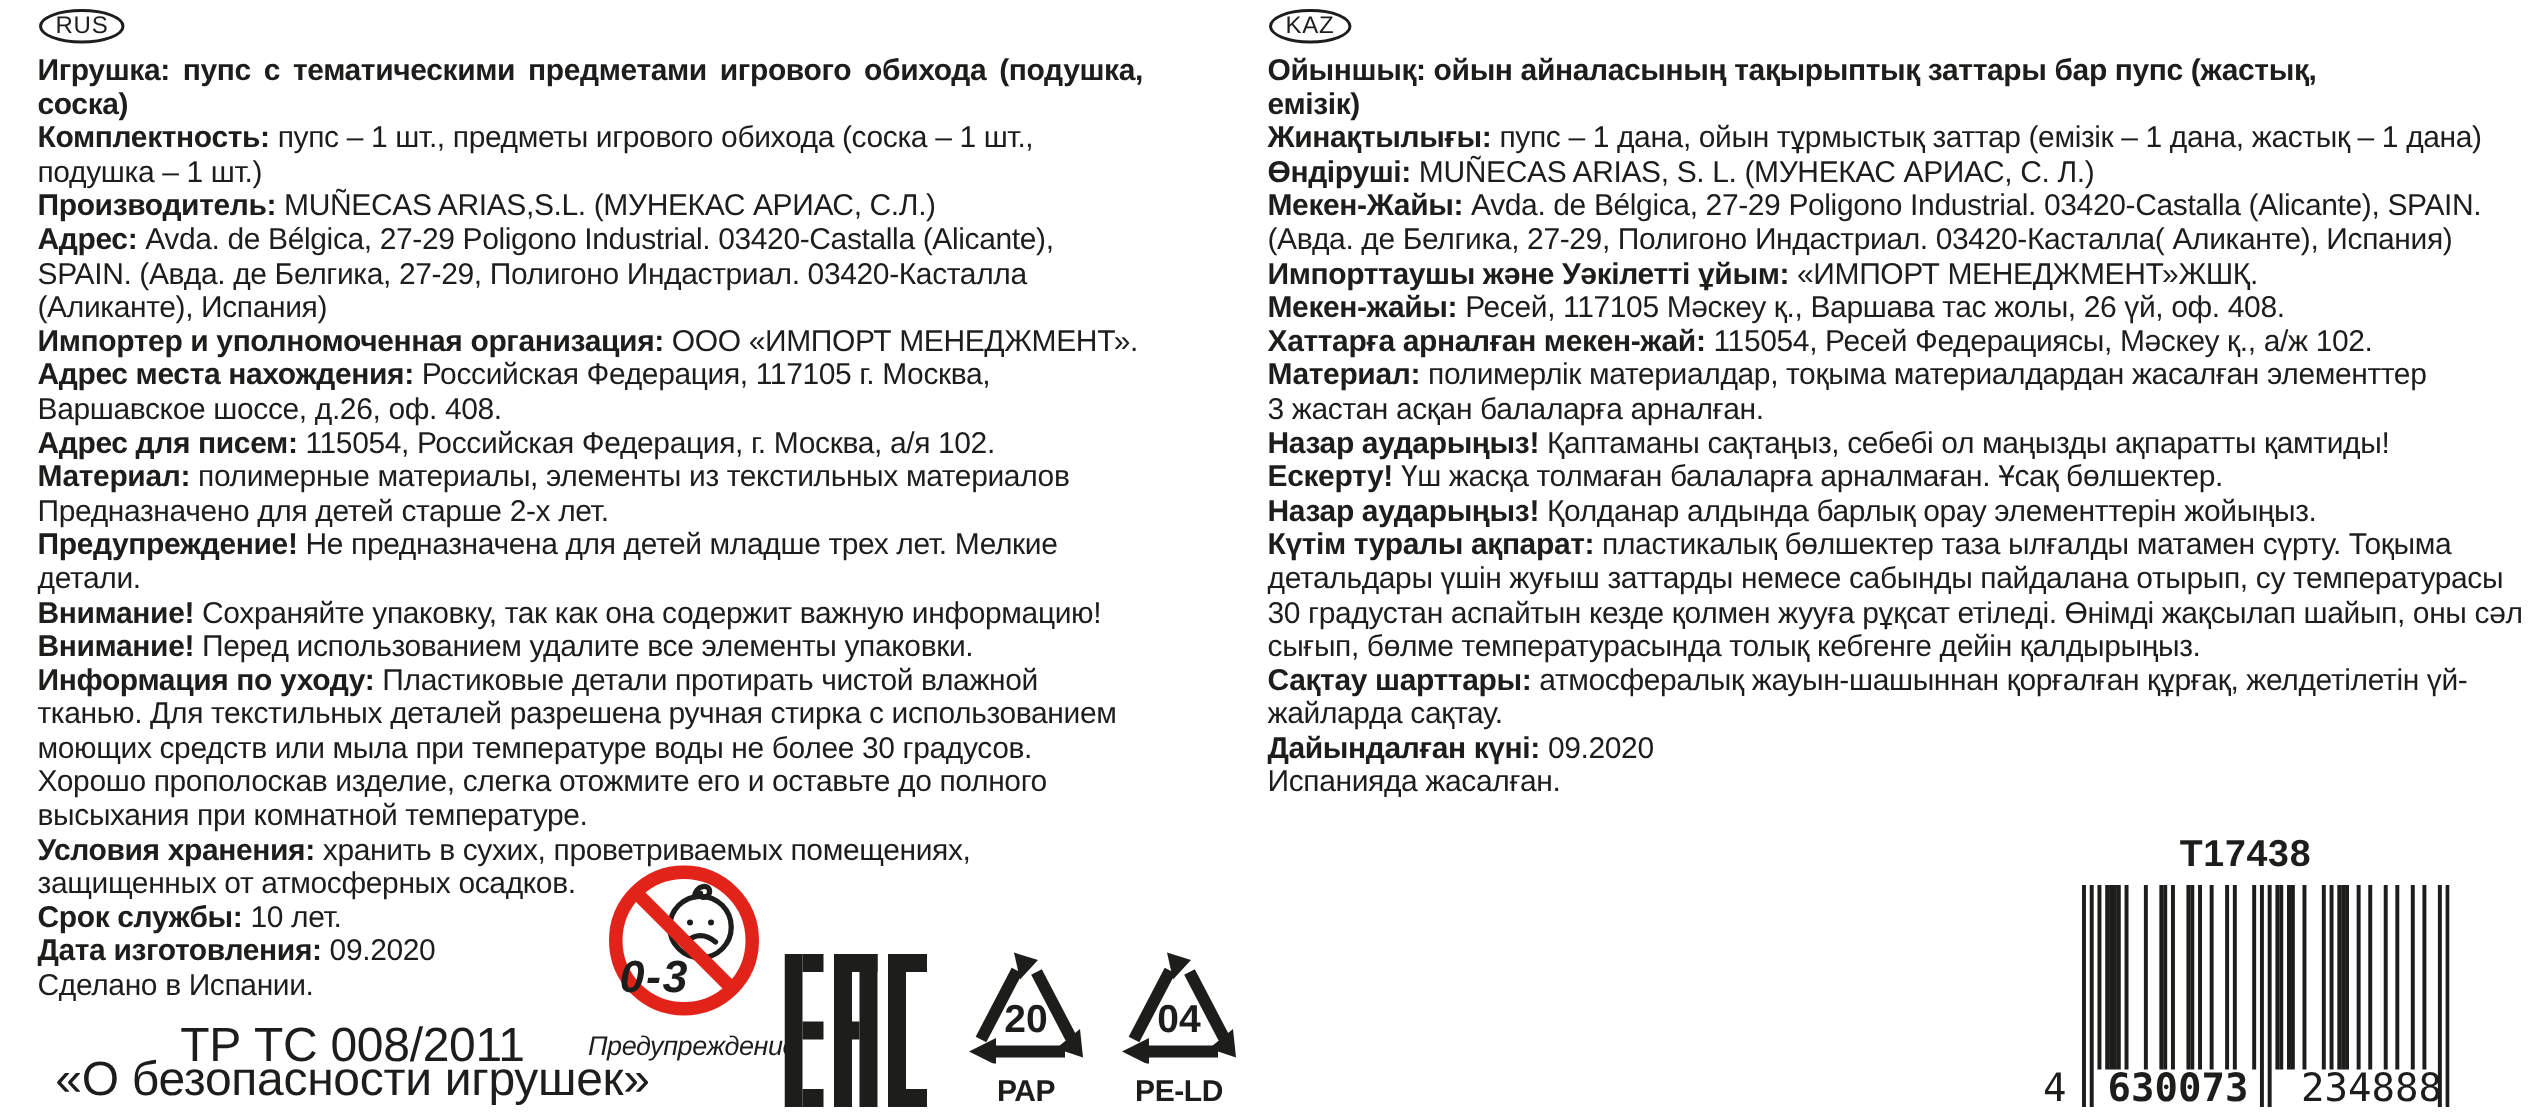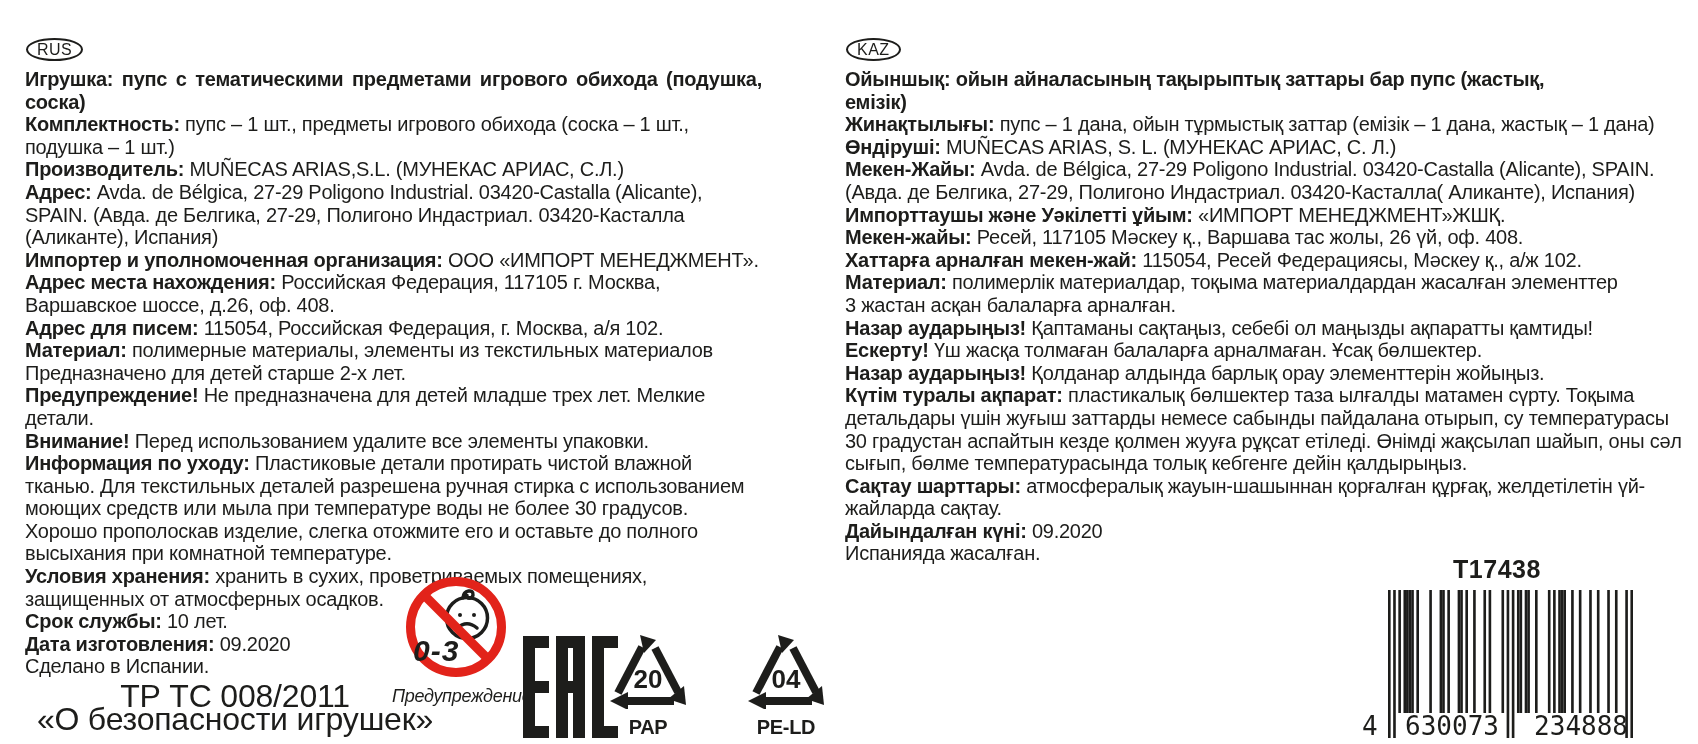--- a/index.html
+++ b/index.html
@@ -1,21 +1,21 @@
 <!DOCTYPE html>
 <html><head>
 <meta charset="utf-8">
 <style>
   html,body{margin:0;padding:0;overflow:hidden;}
   body{
     width:1698px;height:744px;background:#ffffff;position:relative;
     font-family:"Liberation Sans",sans-serif;color:#1d1d1b;
     -webkit-font-smoothing:antialiased;
   }
-  .col{position:absolute;top:6px;margin-top:32px;}
+  .col{position:absolute;top:6px;}
   .col-rus{left:25px;width:737px;}
   .col-kaz{left:845px;width:838px;}
   .lang-badge{
     display:inline-block;border:2px solid #1d1d1b;border-radius:50%;
     font-size:16px;line-height:19px;padding:0 9px;margin:0 0 7px 1px;
     letter-spacing:.5px;font-weight:400;
   }
   .paragraphs p{
     margin:0;font-size:20px;line-height:22.6px;letter-spacing:-0.25px;
     white-space:pre-wrap;
@@ -23,52 +23,53 @@
   .paragraphs p.justify{text-align:justify;}
   .paragraphs b{font-weight:bold;}
   .trtc{
     position:absolute;left:25px;top:685px;width:420px;text-align:center;
     font-size:32px;line-height:23px;letter-spacing:-0.2px;
   }
   .icon-block{position:absolute;text-align:center;}
   .age-block{left:392px;top:576px;width:128px;font-style:italic;}
   .age-caption{font-size:18px;line-height:18px;margin-top:1px;letter-spacing:-0.3px;}
   .eac-block{left:523px;top:636px;width:95px;}
-  .pap-block{left:604px;top:631px;width:88px;}
+  .pap-block{left:640px;top:631px;width:88px;}
   .peld-block{left:742px;top:631px;width:88px;}
   .recy-label{font-size:20px;line-height:20px;font-weight:bold;margin-top:4px;letter-spacing:-0.3px;}
   .barcode-block{position:absolute;left:1360px;top:556px;width:274px;}
   .sku{font-size:25px;line-height:26px;font-weight:bold;text-align:center;letter-spacing:.5px;}
   .bars{display:block;margin:8px 0 0 28px;}
   .bars rect{fill:#1d1d1b;}
   .bc-digits{position:absolute;top:156px;left:0;width:274px;height:30px;
     font-family:"DejaVu Sans Mono",monospace;font-size:26px;line-height:28px;color:#1d1d1b;}
   .bc-digits span{position:absolute;top:0;}
   .bc-first{left:2px;}
-  .bc-g1{left:38px;width:108px;text-align:center;}
+  .bc-g1{left:38px;width:108px;text-align:center;font-weight:bold;}
   .bc-g2{left:160px;width:108px;text-align:right;}
 </style>
 </head>
 <body>
 
 <div class="col col-rus">
   <div class="lang-badge">
     <span>RUS</span>
   </div>
   <div class="paragraphs">
       <p class="justify"><b>Игрушка: пупс с тематическими предметами игрового обихода (подушка, соска)</b></p>
       <p><b>Комплектность:</b><span> пупс – 1 шт., предметы игрового обихода (соска – 1 шт., подушка – 1 шт.)</span></p>
       <p><b>Производитель:</b><span> MUÑECAS ARIAS,S.L. (МУНЕКАС АРИАС, С.Л.)</span></p>
       <p><b>Адрес:</b><span> Avda. de Bélgica, 27-29 Poligono Industrial. 03420-Castalla (Alicante), SPAIN. (Авда. де Белгика, 27-29, Полигоно Индастриал. 03420-Касталла (Аликанте), Испания)</span></p>
       <p><b>Импортер и уполномоченная организация:</b><span> ООО «ИМПОРТ МЕНЕДЖМЕНТ».</span></p>
       <p><b>Адрес места нахождения:</b><span> Российская Федерация, 117105 г. Москва, Варшавское шоссе, д.26, оф. 408.</span></p>
       <p><b>Адрес для писем:</b><span> 115054, Российская Федерация, г. Москва, а/я 102.</span></p>
       <p><b>Материал:</b><span> полимерные материалы, элементы из текстильных материалов</span></p>
       <p><span>Предназначено для детей старше 2-х лет.</span></p>
       <p><b>Предупреждение!</b><span> Не предназначена для детей младше трех лет. Мелкие детали.</span></p>
+      <p><b>Внимание!</b><span> Сохраняйте упаковку, так как она содержит важную информацию!</span></p>
       <p><b>Внимание!</b><span> Перед использованием удалите все элементы упаковки.</span></p>
       <p><b>Информация по уходу:</b><span> Пластиковые детали протирать чистой влажной тканью. Для текстильных деталей разрешена ручная стирка с использованием моющих средств или мыла при температуре воды не более 30 градусов. Хорошо прополоскав изделие, слегка отожмите его и оставьте до полного высыхания при комнатной температуре.</span></p>
       <p><b>Условия хранения:</b><span> хранить в сухих, проветриваемых помещениях, защищенных от атмосферных осадков.</span></p>
       <p><b>Срок службы:</b><span> 10 лет.</span></p>
       <p><b>Дата изготовления:</b><span> 09.2020</span></p>
       <p><span>Сделано в Испании.</span></p>
     </div>
 </div>
 
 <div class="col col-kaz">

